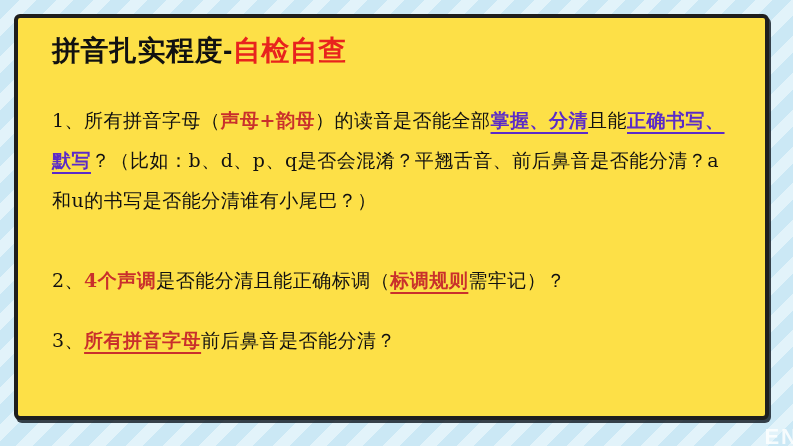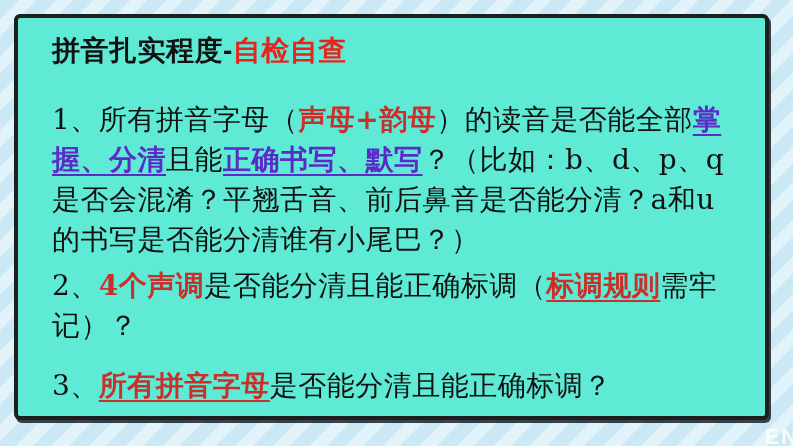--- a/index.html
+++ b/index.html
@@ -17,50 +17,50 @@
       #e2f3fa 14px, #e2f3fa 26px
     );
     font-family: "DejaVu Serif", serif;
   }
   .card {
     position: absolute;
     left: 14px;
     top: 14px;
     width: 755px;
     height: 406px;
-    background: #5eead4;
+    background: #fde047;
     border: 4px solid #1e1e1e;
     border-radius: 6px;
     box-shadow: 2px 3px 0 rgba(25, 33, 42, 0.85);
     box-sizing: border-box;
     padding: 16px 30px 0 34px;
   }
   .title {
     font-family: "Liberation Sans", sans-serif;
     font-weight: bold;
     font-size: 28px;
     color: #111111;
     letter-spacing: 0.5px;
     margin: 0;
     line-height: 34px;
   }
   .title .hl {
     color: #e8231d;
   }
   .body-text {
-    font-size: 28px;
+    font-size: 19px;
     color: #111111;
     line-height: 40px;
     letter-spacing: 0.5px;
   }
   .item {
     margin: 0;
   }
   .item-1 { margin-top: 32px; }
-  .item-2 { margin-top: 6px; }
+  .item-2 { margin-top: 40px; }
   .item-3 { margin-top: 20px; }
   .seg-red {
     color: #c9302c;
     font-weight: bold;
   }
   .seg-red-u {
     color: #c9302c;
     font-weight: bold;
     text-decoration: underline;
     text-decoration-thickness: 2px;
@@ -90,18 +90,18 @@
 <div class="card">
 
   <h1 class="title"><span>拼音扎实程度-</span><span class="hl">自检自查</span></h1>
 
   <div class="body-text">
 
     <p class="item item-1"><span>1、所有拼音字母（</span><span class="seg-red">声母+韵母</span><span>）的读音是否能全部</span><span class="seg-purple-u">掌握、分清</span><span>且能</span><span class="seg-purple-u">正确书写、默写</span><span>？（比如：b、d、p、q是否会混淆？平翘舌音、前后鼻音是否能分清？a和u的书写是否能分清谁有小尾巴？）</span></p>
 
     <p class="item item-2"><span>2、</span><span class="seg-red">4个声调</span><span>是否能分清且能正确标调（</span><span class="seg-red-u">标调规则</span><span>需牢记）？</span></p>
 
-    <p class="item item-3"><span>3、</span><span class="seg-red-u">所有拼音字母</span><span>是否能分清且能正确标调？</span></p>
+    <p class="item item-3"><span>3、</span><span class="seg-red-u">所有拼音字母</span><span>前后鼻音是否能分清？</span></p>
 
   </div>
 </div>
 
 <div class="watermark">EN</div>
 
 </body></html>

